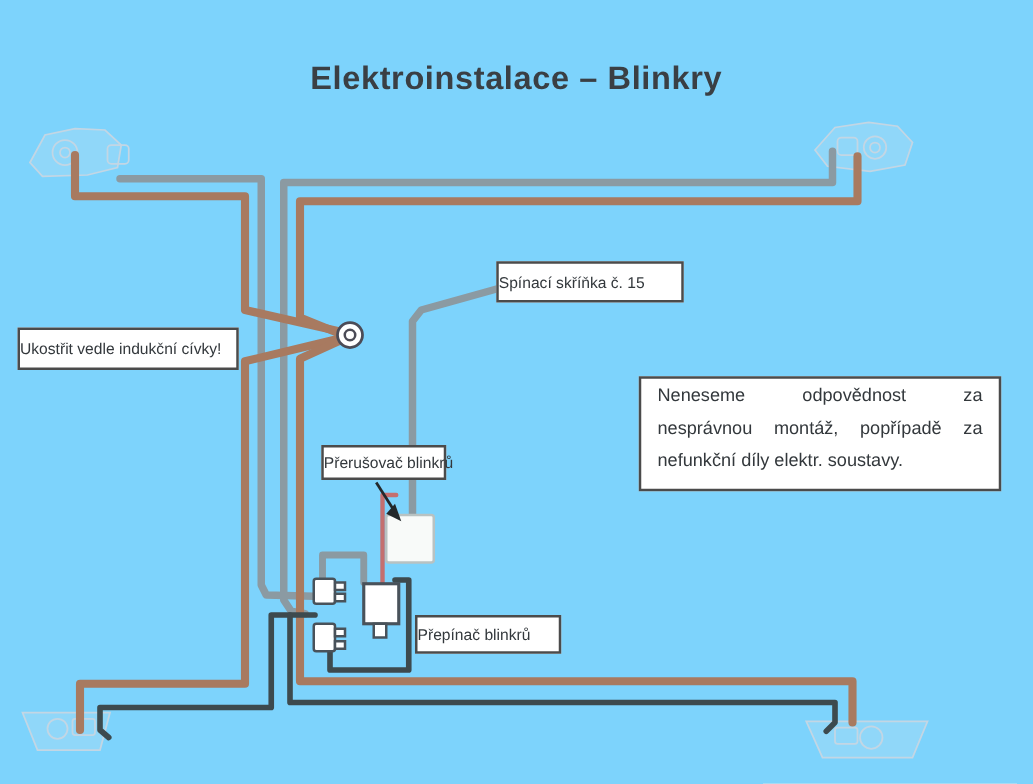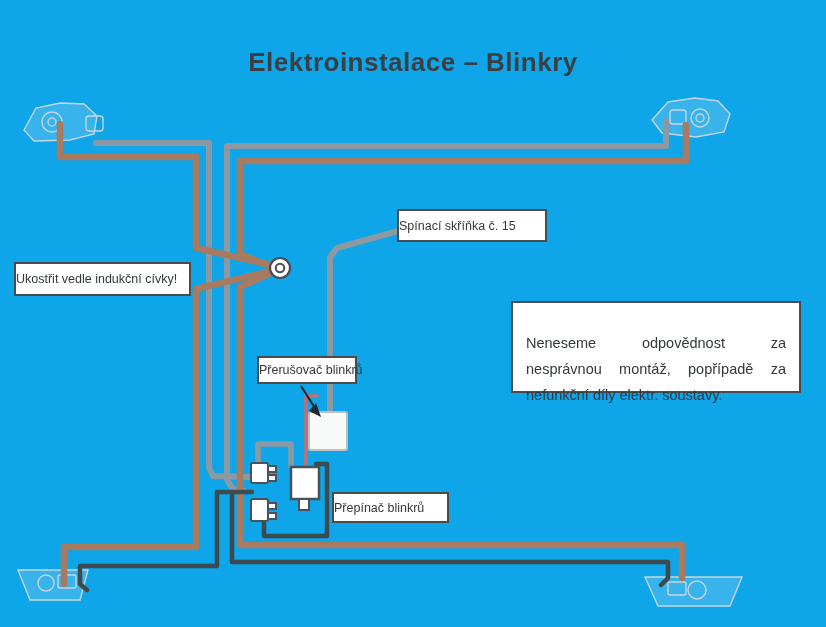--- a/index.html
+++ b/index.html
@@ -1,38 +1,38 @@
 <!DOCTYPE html>
 <html><head>
 <meta charset="utf-8">
 <style>
   html,body{margin:0;padding:0;background:#e8e8e8;}
   .canvas{
     position:relative;width:826px;height:627px;margin:0 auto;
-    background:#0ea5e9;overflow:hidden;
+    background:#7dd3fc;overflow:hidden;
     font-family:"Liberation Sans", sans-serif;color:#2e3338;
   }
   .wires{position:absolute;left:0;top:0;}
   .title{
     position:absolute;left:0;top:47px;width:100%;text-align:center;
     font-size:26px;font-weight:bold;color:#3a3f44;letter-spacing:.5px;
   }
   .labelbox{
     position:absolute;background:#ffffff;border:2px solid #4b4b4b;
     display:flex;align-items:center;justify-content:flex-start;
     font-size:12.5px;color:#33383c;box-sizing:border-box;white-space:nowrap;
   }
   .lb-ignition{left:397px;top:209px;width:150px;height:33px;}
   .lb-ground{left:14px;top:262px;width:177px;height:34px;}
   .lb-flasher{left:257px;top:356px;width:100px;height:28px;}
   .lb-switch{left:332px;top:492px;width:117px;height:31px;}
   .disclaimer{
     position:absolute;left:511px;top:301px;width:290px;height:92px;
     background:#fff;border:2px solid #4b4b4b;box-sizing:border-box;
-    padding:27px 13px;font-size:14.5px;color:#33383c;
+    padding:1px 13px;font-size:14.5px;color:#33383c;
   }
   .disclaimer .jline{text-align:justify;text-align-last:justify;line-height:26px;}
   .disclaimer .lline{text-align:left;line-height:26px;}
 </style>
 </head>
 <body>
 
 <div class="canvas">
 
   <svg class="wires" width="826" height="627" viewBox="0 0 826 627">

